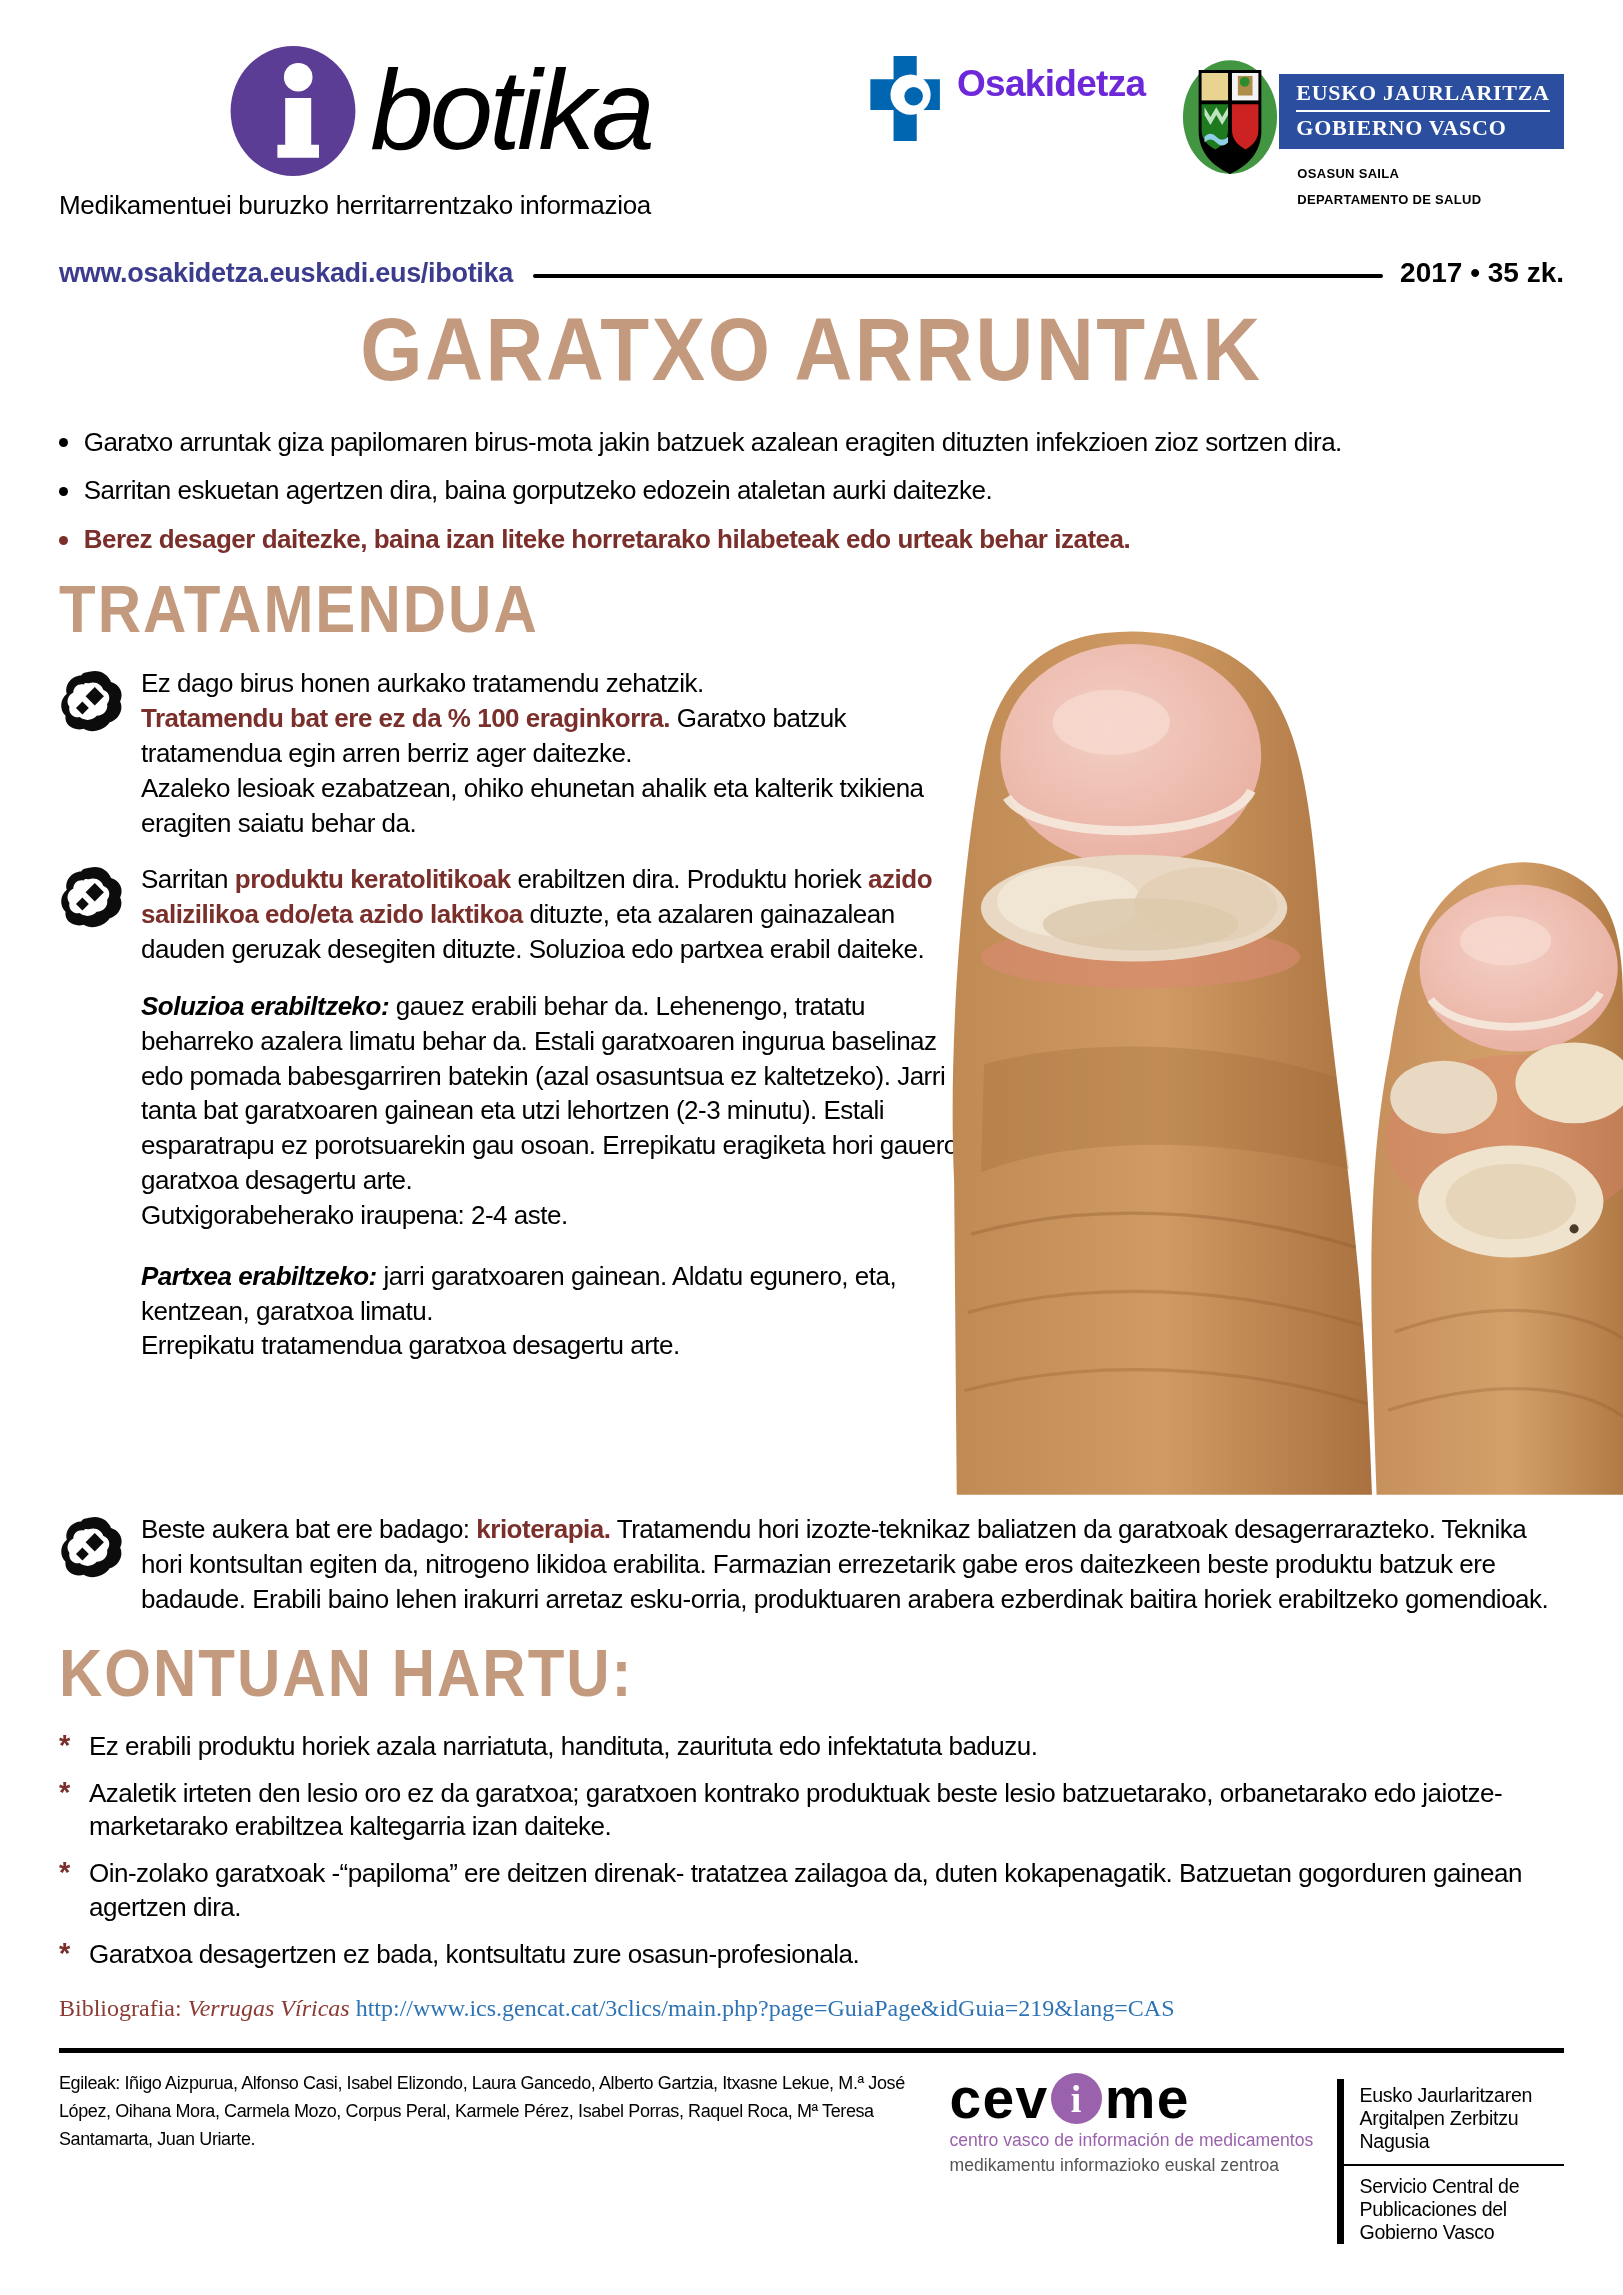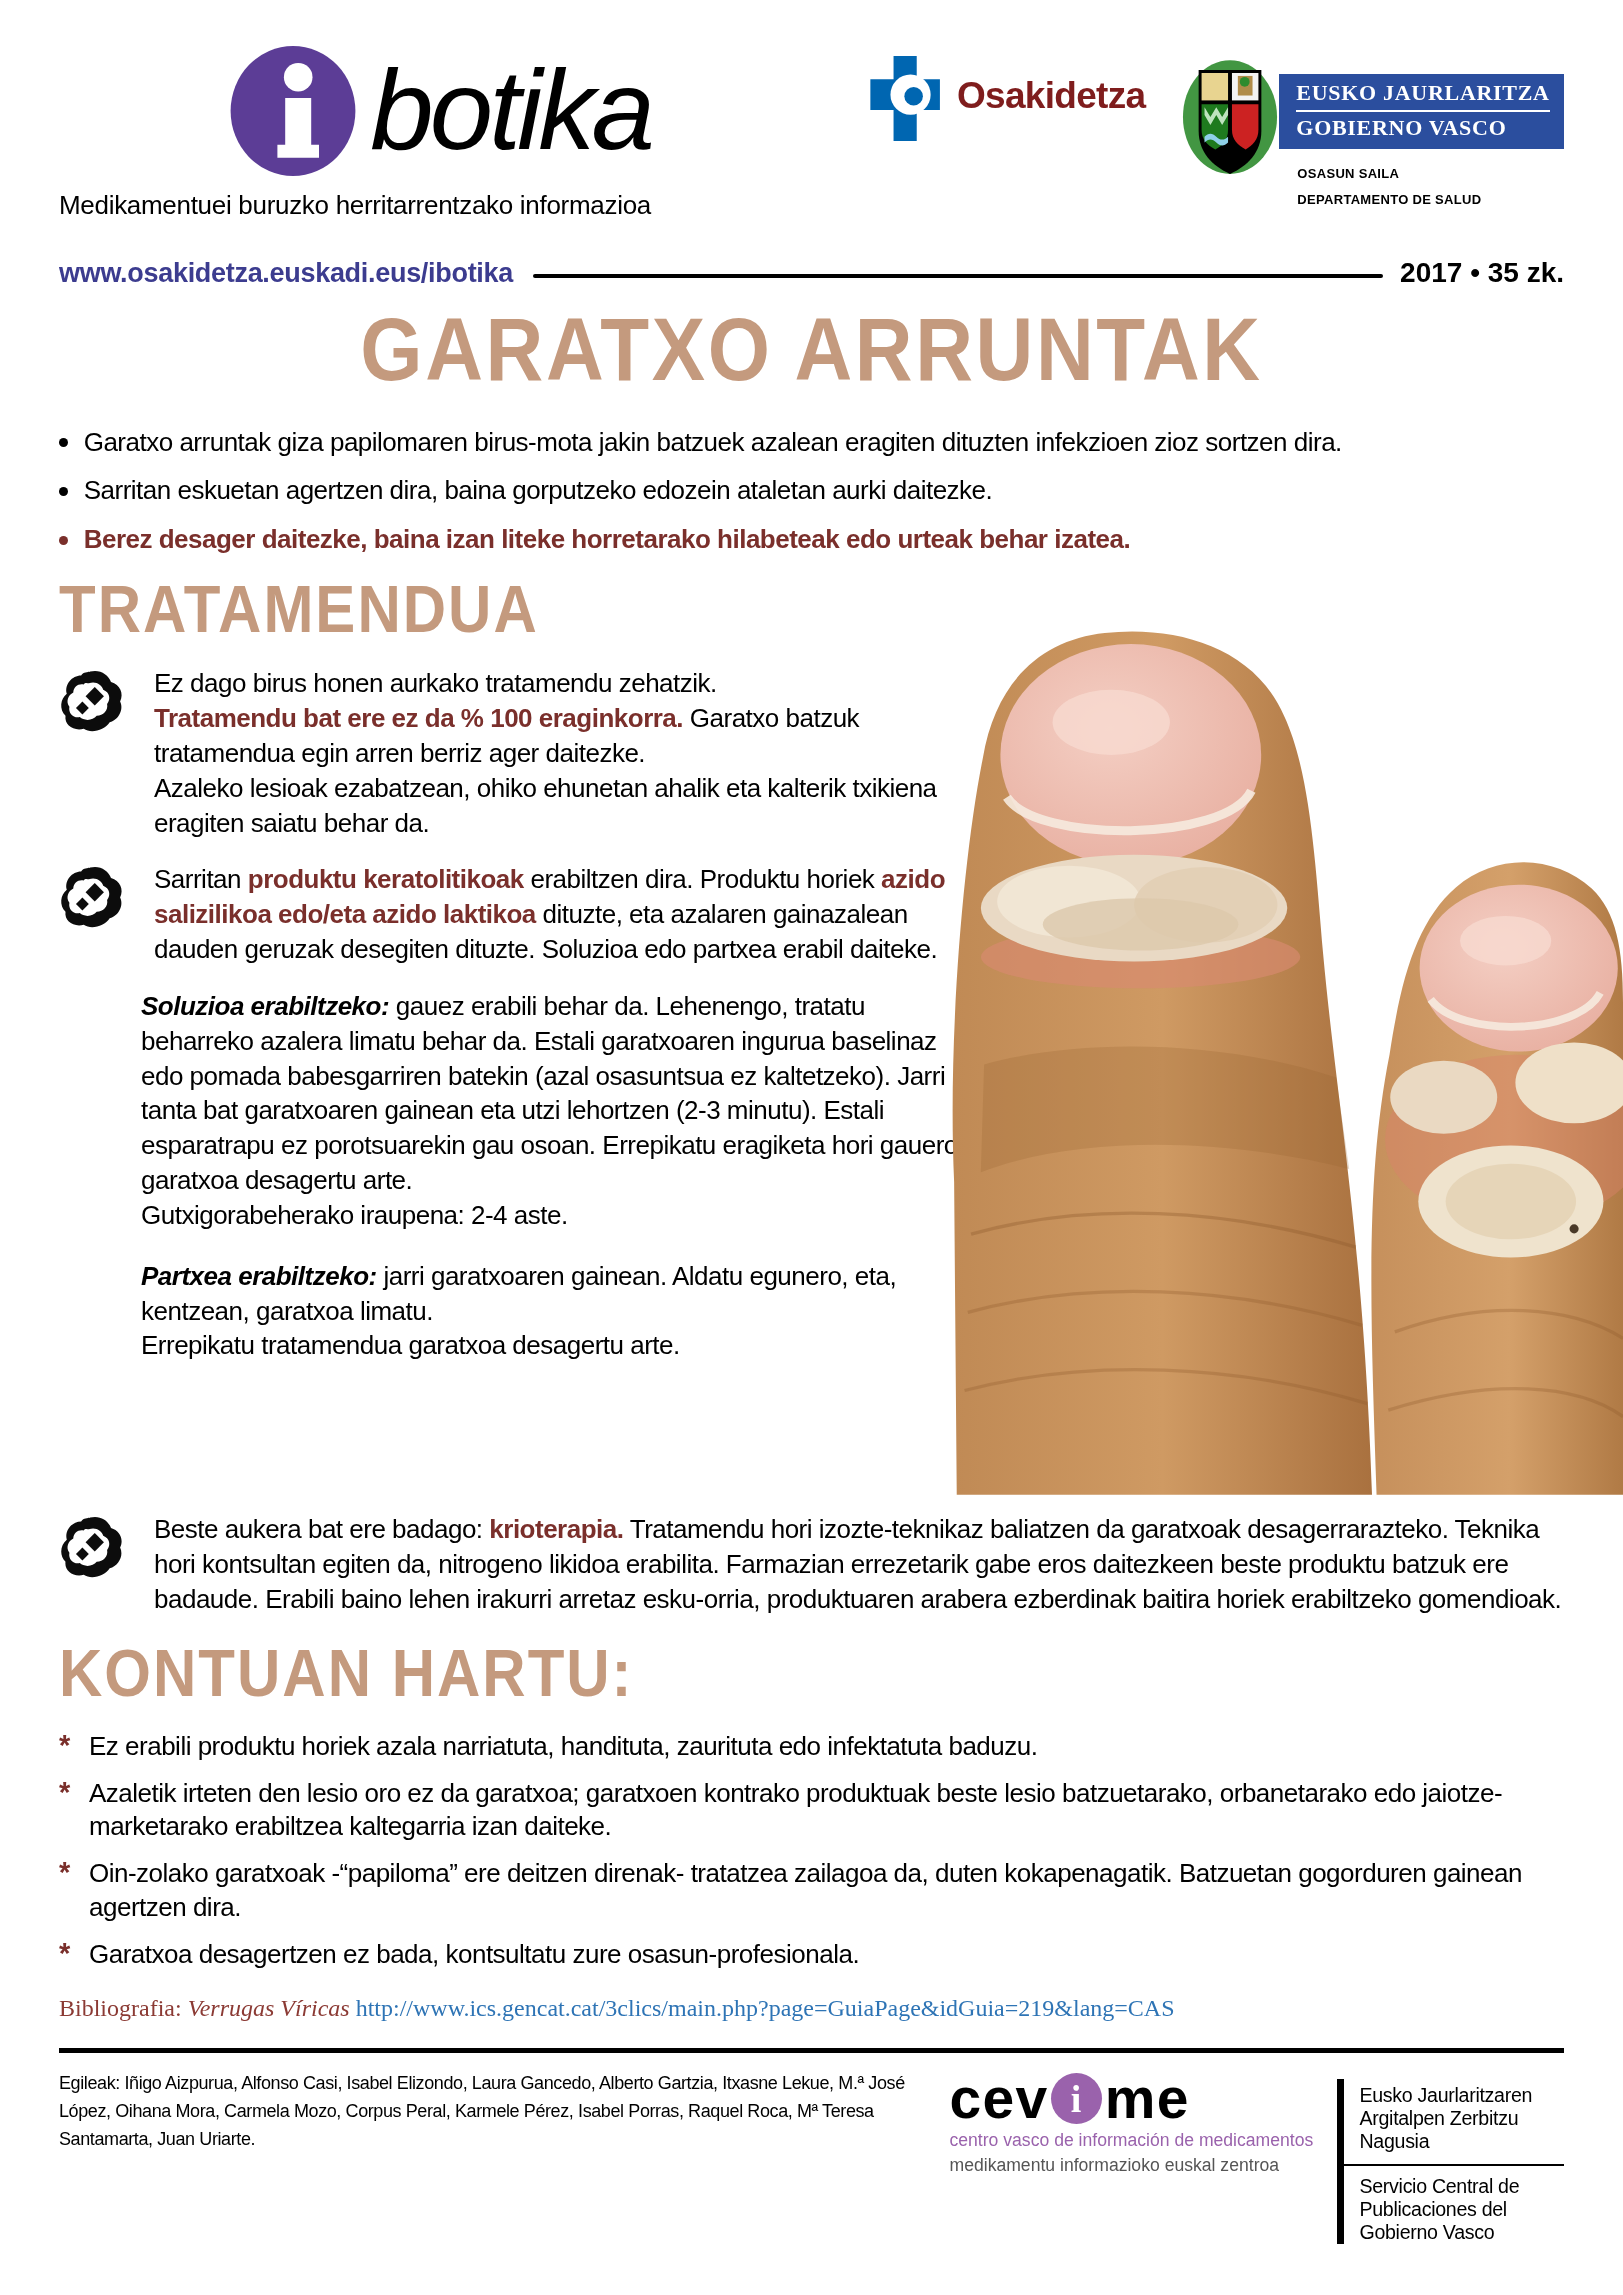--- a/index.html
+++ b/index.html
@@ -15,21 +15,21 @@
   .brand-row{display:flex;align-items:flex-start;gap:11.7px;justify-content:flex-end;}
   .i-badge{width:130px;height:130px;flex:0 0 auto;}
   .brand-name{
     font-size:114px;line-height:104px;font-style:italic;font-weight:500;
     letter-spacing:-3.9px;margin-top:11.7px;
   }
   .brand-tagline{font-size:26px;margin-top:14.3px;letter-spacing:-0.3px;}
 
   .logos{display:flex;gap:36px;align-items:flex-start;margin-top:9.8px;}
   .osk{display:flex;align-items:flex-start;gap:9px;}
-  .osk-name{color:#7f1d1d;font-weight:bold;font-size:37px;letter-spacing:-0.7px;margin-top:19px;}
+  .osk-name{color:#6d28d9;font-weight:bold;font-size:37px;letter-spacing:-0.7px;margin-top:7px;}
   .gov{display:flex;align-items:flex-start;}
   .gov-right{display:flex;flex-direction:column;}
   .gov-banner{background:#2b4e9e;color:#fff;padding:6.5px 14.3px 7.8px 17px;margin-top:18px;}
   .gov-banner .l1{font-size:22px;font-weight:bold;letter-spacing:0.7px;font-family:"Liberation Serif",serif;}
   .gov-banner .l2{font-size:22px;font-weight:bold;letter-spacing:0.7px;font-family:"Liberation Serif",serif;border-top:2px solid #fff;margin-top:3.9px;padding-top:2.6px;}
   .gov-dept{margin-top:17px;padding-left:18px;}
   .gov-dept div{font-size:13px;font-weight:bold;letter-spacing:0.3px;}
   .gov-dept .d2{margin-top:11.7px;}
 
   
@@ -54,21 +54,21 @@
   
   .sec-head{
     color:#c49a7e;font-weight:bold;font-size:60px;letter-spacing:2px;
     transform:scaleY(1.1);transform-origin:left;margin:19.6px 0 22px 0;
   }
 
   
   .treatment-wrap{position:relative;min-height:933px;}
   .photo{position:absolute;top:6.5px;right:-59px;width:678px;height:913px;}
   .left-col{width:906px;}
-  .item{display:flex;gap:30px;margin-bottom:22px;}
+  .item{display:flex;gap:17px;margin-bottom:22px;}
   .item .stamp{flex:0 0 65px;width:65px;height:65px;margin-top:2.6px;}
   .item-body{font-size:26px;line-height:1.34;letter-spacing:-0.5px;}
   .maroon{color:#7a2f2b;font-weight:bold;}
   .sub{margin:6.5px 0 26px 82px;font-size:26px;line-height:1.34;letter-spacing:-0.5px;}
   .lead-bi{font-weight:bold;font-style:italic;}
   .item.full{margin-top:3.9px;}
   .item.full .item-body{letter-spacing:-0.5px;}
 
   
   .cb{display:flex;gap:17px;font-size:26px;line-height:1.3;margin-bottom:13px;letter-spacing:-0.5px;}

